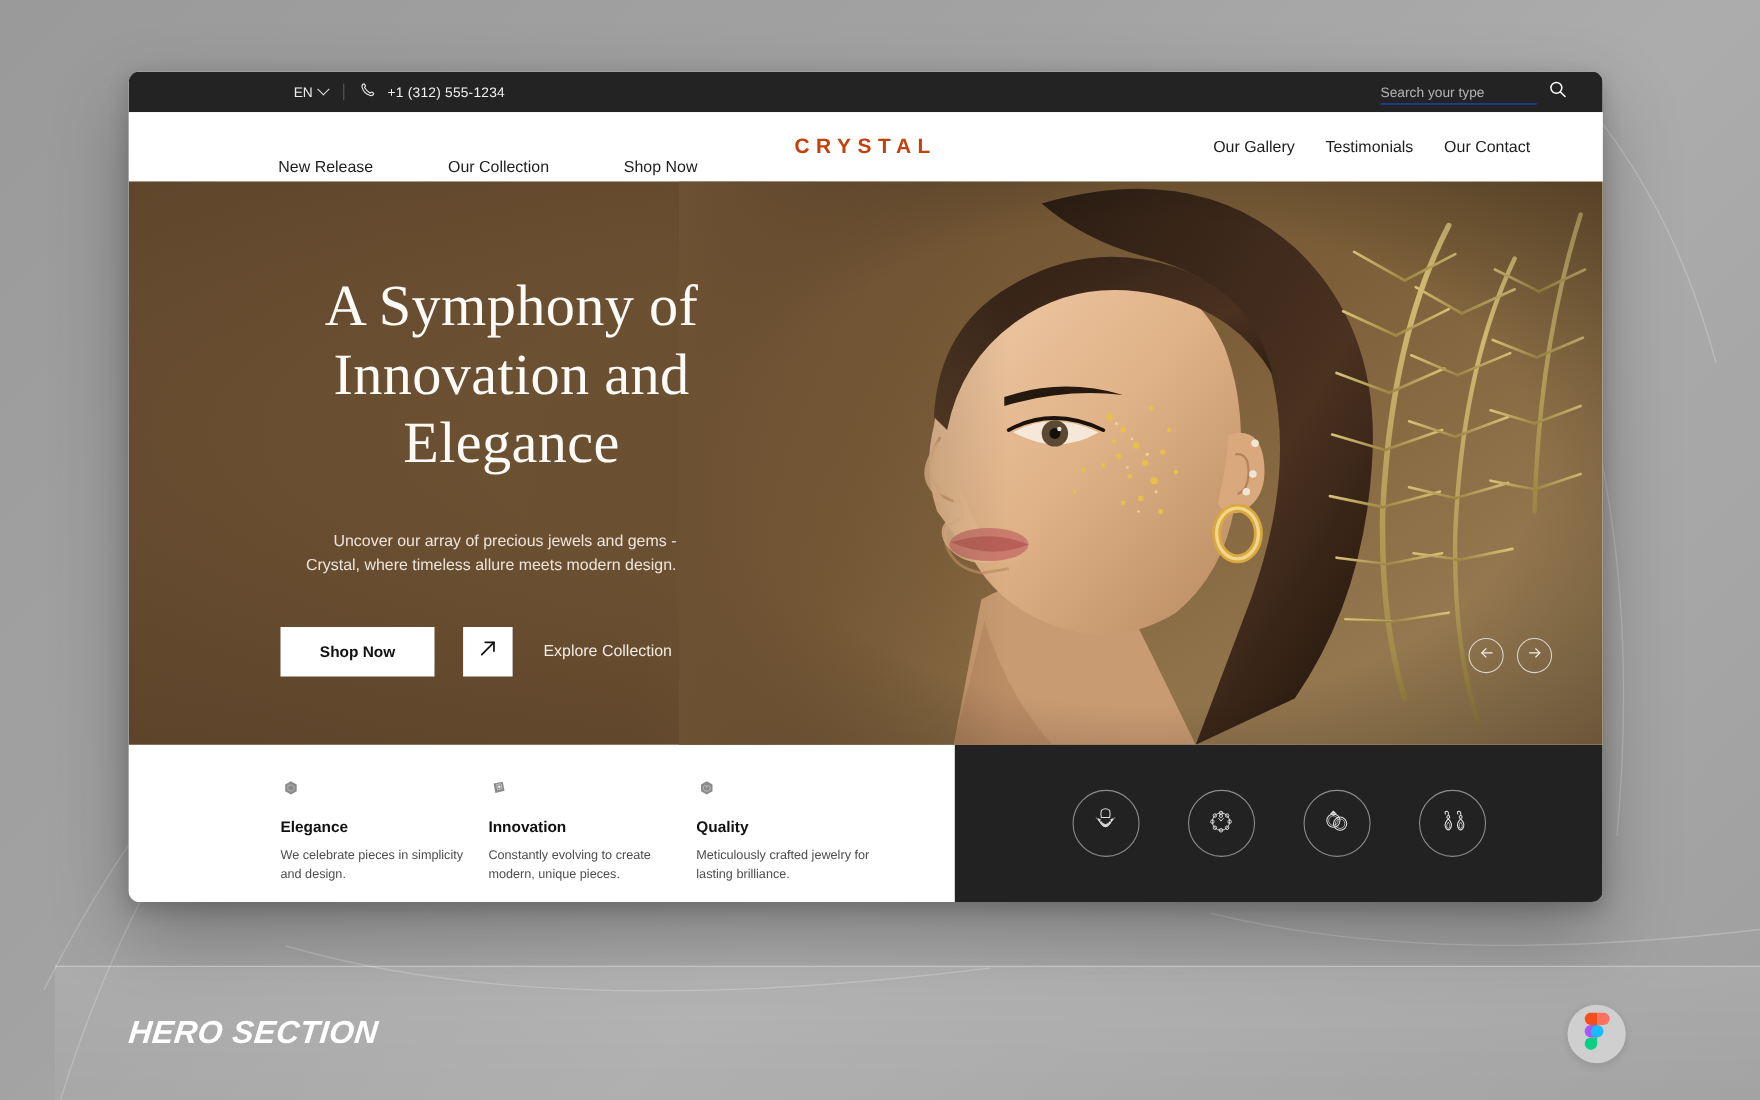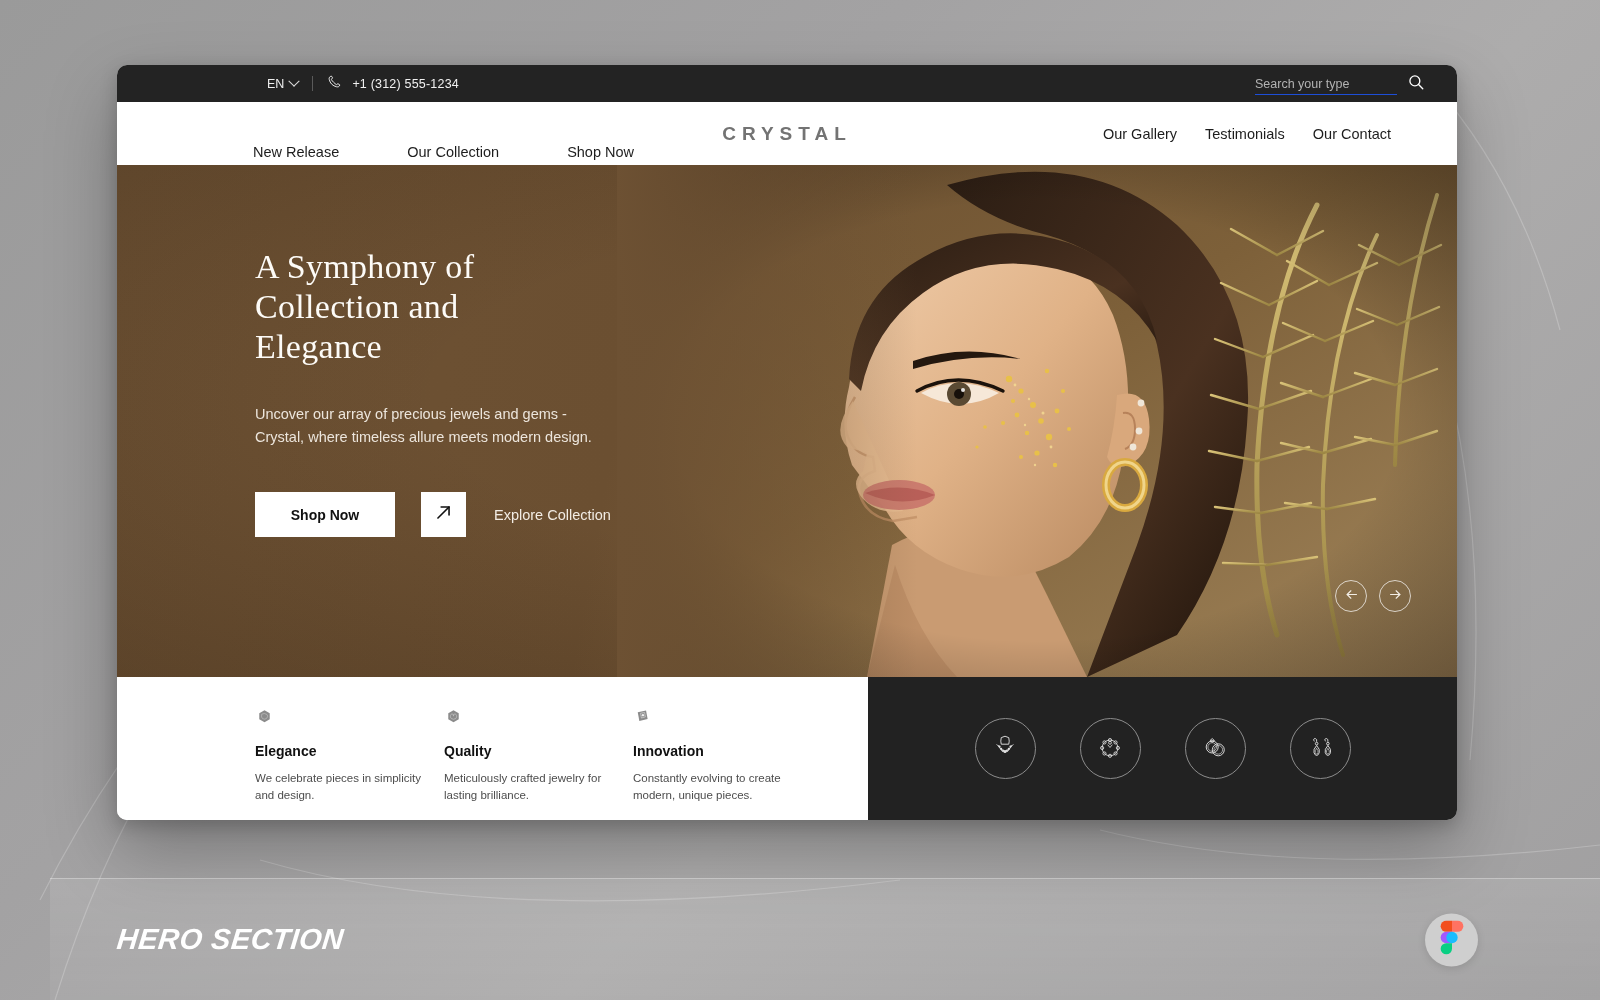--- a/index.html
+++ b/index.html
@@ -44,41 +44,41 @@
   .navbar {
     height:63px; background:#fff; display:flex; align-items:center;
     padding:0 34px; position:relative;
   }
   .nav-group { display:flex; align-items:center; }
   .nav-left { gap:68px; margin-left:102px;margin-top:36px; }
   .nav-right { gap:28px; margin-left:auto; margin-right:32px; }
   .nav-link { font-size:14.5px; color:#1d1d1d; cursor:pointer; white-space:nowrap; }
   .brand {
     position:absolute; left:50%; top:50%; transform:translate(-50%,-50%);
-    font-size:19px; font-weight:700; letter-spacing:6px; color:#737373;
+    font-size:19px; font-weight:700; letter-spacing:6px; color:#c2410c;
   }
 
   
   .hero {
     position:relative; height:512px;
     background:
       radial-gradient(120% 95% at 72% 45%, rgba(0,0,0,0) 40%, rgba(40,26,12,.35) 100%),
       linear-gradient(100deg,#6e5234 0%,#6b4f31 38%,#7a5c3a 58%,#8d6f48 72%,#9b7f55 100%);
     overflow:hidden;
   }
   
   .photo { position:absolute; right:0; top:0; width:840px; height:100%; overflow:hidden; }
   .photo svg { width:100%; height:100%; display:block; }
 
   .hero-content { position:absolute; left:138px; top:82px; width:420px; z-index:4; }
   .hero-title {
-    font-family:"Liberation Serif", serif; color:#fdfbf7; font-size:34px;
-    line-height:1.18; font-weight:400; letter-spacing:.3px;
-  }
-  .hero-sub { margin-top:36px; color:#ece5dc; font-size:14.5px; line-height:1.55; max-width:360px; }
+    font-family:"Liberation Serif", serif; color:#fdfbf7; font-size:53px;
+    line-height:1.18; font-weight:400; letter-spacing:.3px;text-align:center;
+  }
+  .hero-sub { margin-top:46px; color:#ece5dc; font-size:14.5px; line-height:1.55; max-width:360px;text-align:right; }
   .hero-cta { margin-top:44px; display:flex; align-items:center; gap:0; }
   .btn-shop {
     background:#fff; color:#111; border:none; font-family:inherit;
     font-size:14px; font-weight:700; width:140px; height:45px; cursor:pointer;
   }
   .btn-arrow {
     background:#fff; width:45px; height:45px; margin-left:26px;
     display:flex; align-items:center; justify-content:center; cursor:pointer;
   }
   .explore-label { margin-left:28px; color:#f2ece4; font-size:14.5px; cursor:pointer; }
@@ -331,21 +331,21 @@
         </g>
 
         <rect width="840" height="512" fill="url(#vig)"></rect>
         <rect width="300" height="512" fill="url(#leftfade)"></rect>
       </svg>
     </div>
 
     <div class="hero-content">
       <h1 class="hero-title">
         <span>A Symphony of</span><br>
-        <span>Collection and</span><br>
+        <span>Innovation and</span><br>
         <span>Elegance</span>
       </h1>
       <p class="hero-sub">Uncover our array of precious jewels and gems - Crystal, where timeless allure meets modern design.</p>
       <div class="hero-cta">
         <button class="btn-shop">Shop Now</button>
         <span class="btn-arrow">
           <span>
             <svg width="19" height="19" viewBox="0 0 24 24" fill="none" stroke="#111" stroke-width="2" stroke-linecap="round" stroke-linejoin="round">
               <line x1="5" y1="19" x2="19" y2="5"></line>
               <polyline points="9 5 19 5 19 15"></polyline>
@@ -387,38 +387,38 @@
             <path d="M8.5 6.5 Q12 4.6 15.2 7 Q17 9 15 11.5 Q12.6 14 9.6 12.2 Q7.4 10.6 8.5 6.5 Z" fill="none" stroke="#bdbdbd" stroke-width=".9"></path>
           </svg>
         </span>
         <div class="feat-title">Elegance</div>
         <div class="feat-desc">We celebrate pieces in simplicity and design.</div>
       </div>
 
       <div class="feature">
         <span class="feat-icon">
           <svg width="19" height="19" viewBox="0 0 24 24">
-            <path d="M12 1.6 L18.6 5.4 L18.6 13 L12 16.8 L5.4 13 L5.4 5.4 Z" fill="#8b8b8b"></path>
-            <path d="M8 10 Q8 5.6 11.2 6.4 Q12 7 12 9 Q12 7 12.8 6.4 Q16 5.6 16 10 Q16 12.4 12 13 Q8 12.4 8 10 Z" fill="none" stroke="#c4c4c4" stroke-width=".9"></path>
-          </svg>
-        </span>
-        <div class="feat-title">Quality</div>
-        <div class="feat-desc">Meticulously crafted jewelry for lasting brilliance.</div>
+            <path d="M6 4 L16.5 2 L18.5 12.5 L8 15 Z" fill="#8b8b8b"></path>
+            <path d="M9.5 5.4 L14.6 4.4 L15.6 10 L10.6 11.4 Z" fill="none" stroke="#d0d0d0" stroke-width=".9"></path>
+            <circle cx="12.5" cy="7.8" r="1.5" fill="#efefef"></circle>
+          </svg>
+        </span>
+        <div class="feat-title">Innovation</div>
+        <div class="feat-desc">Constantly evolving to create modern, unique pieces.</div>
       </div>
 
       <div class="feature">
         <span class="feat-icon">
           <svg width="19" height="19" viewBox="0 0 24 24">
-            <path d="M6 4 L16.5 2 L18.5 12.5 L8 15 Z" fill="#8b8b8b"></path>
-            <path d="M9.5 5.4 L14.6 4.4 L15.6 10 L10.6 11.4 Z" fill="none" stroke="#d0d0d0" stroke-width=".9"></path>
-            <circle cx="12.5" cy="7.8" r="1.5" fill="#efefef"></circle>
-          </svg>
-        </span>
-        <div class="feat-title">Innovation</div>
-        <div class="feat-desc">Constantly evolving to create modern, unique pieces.</div>
+            <path d="M12 1.6 L18.6 5.4 L18.6 13 L12 16.8 L5.4 13 L5.4 5.4 Z" fill="#8b8b8b"></path>
+            <path d="M8 10 Q8 5.6 11.2 6.4 Q12 7 12 9 Q12 7 12.8 6.4 Q16 5.6 16 10 Q16 12.4 12 13 Q8 12.4 8 10 Z" fill="none" stroke="#c4c4c4" stroke-width=".9"></path>
+          </svg>
+        </span>
+        <div class="feat-title">Quality</div>
+        <div class="feat-desc">Meticulously crafted jewelry for lasting brilliance.</div>
       </div>
 
     </div>
 
     <div class="categories">
 
       <span class="cat">
         <span>
           <svg width="30" height="30" viewBox="0 0 32 32" fill="none" stroke="#e0e0e0" stroke-width="1">
             <path d="M12 6 Q16 3 20 6 Q21 10 20 13 L12 13 Q11 10 12 6 Z"></path>

